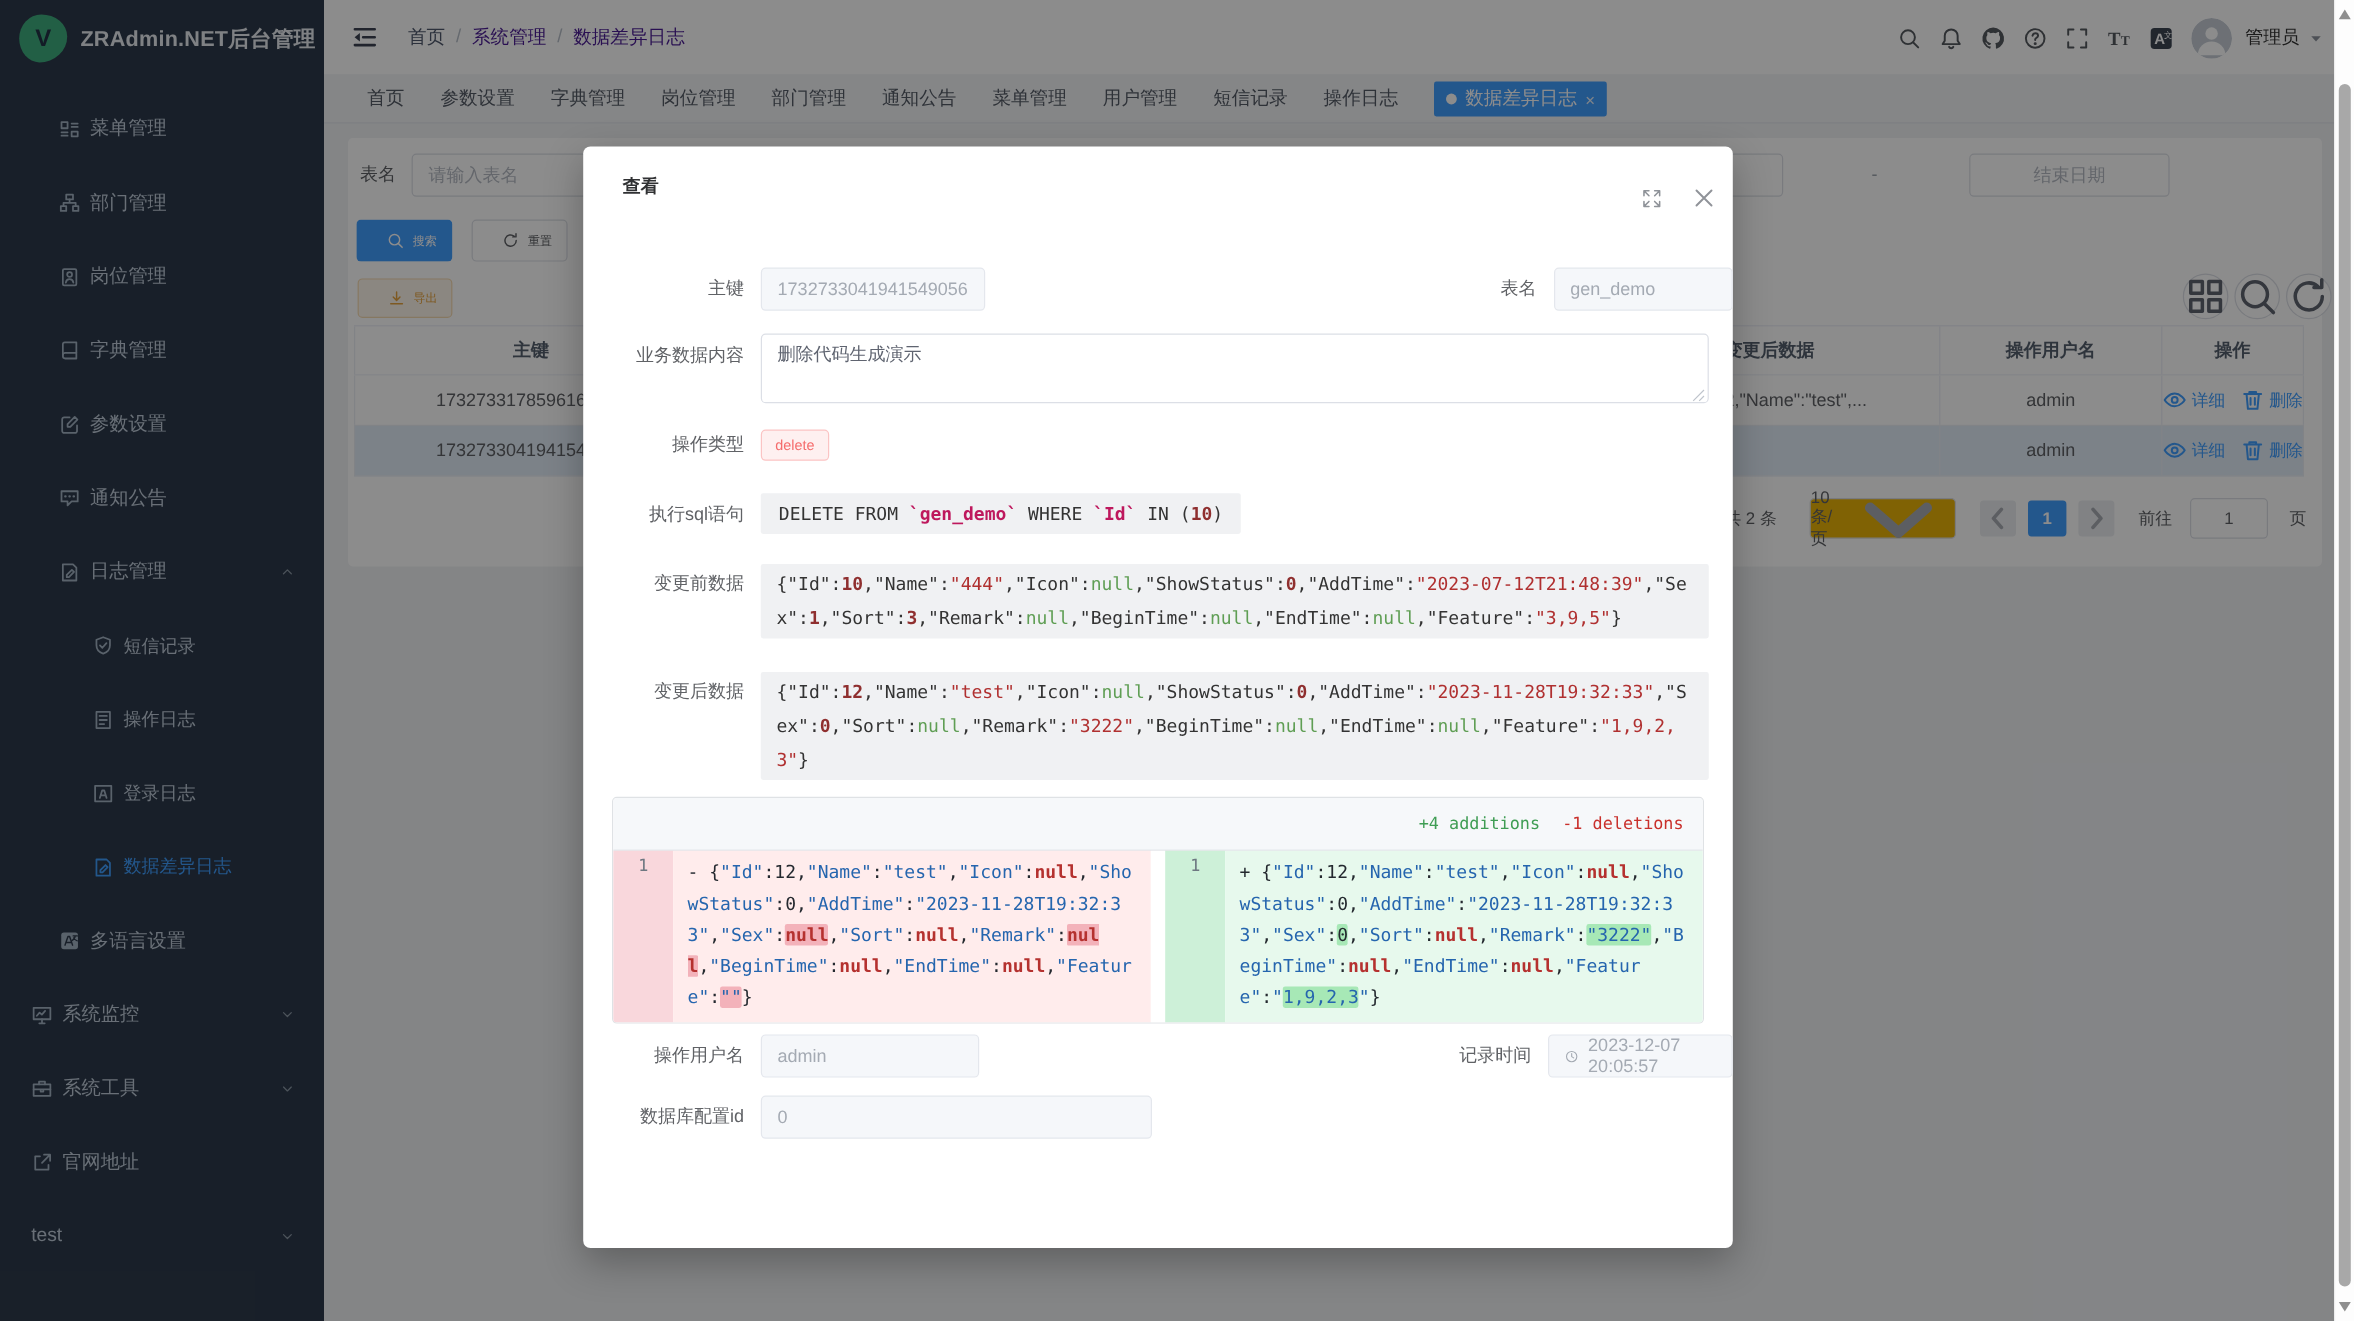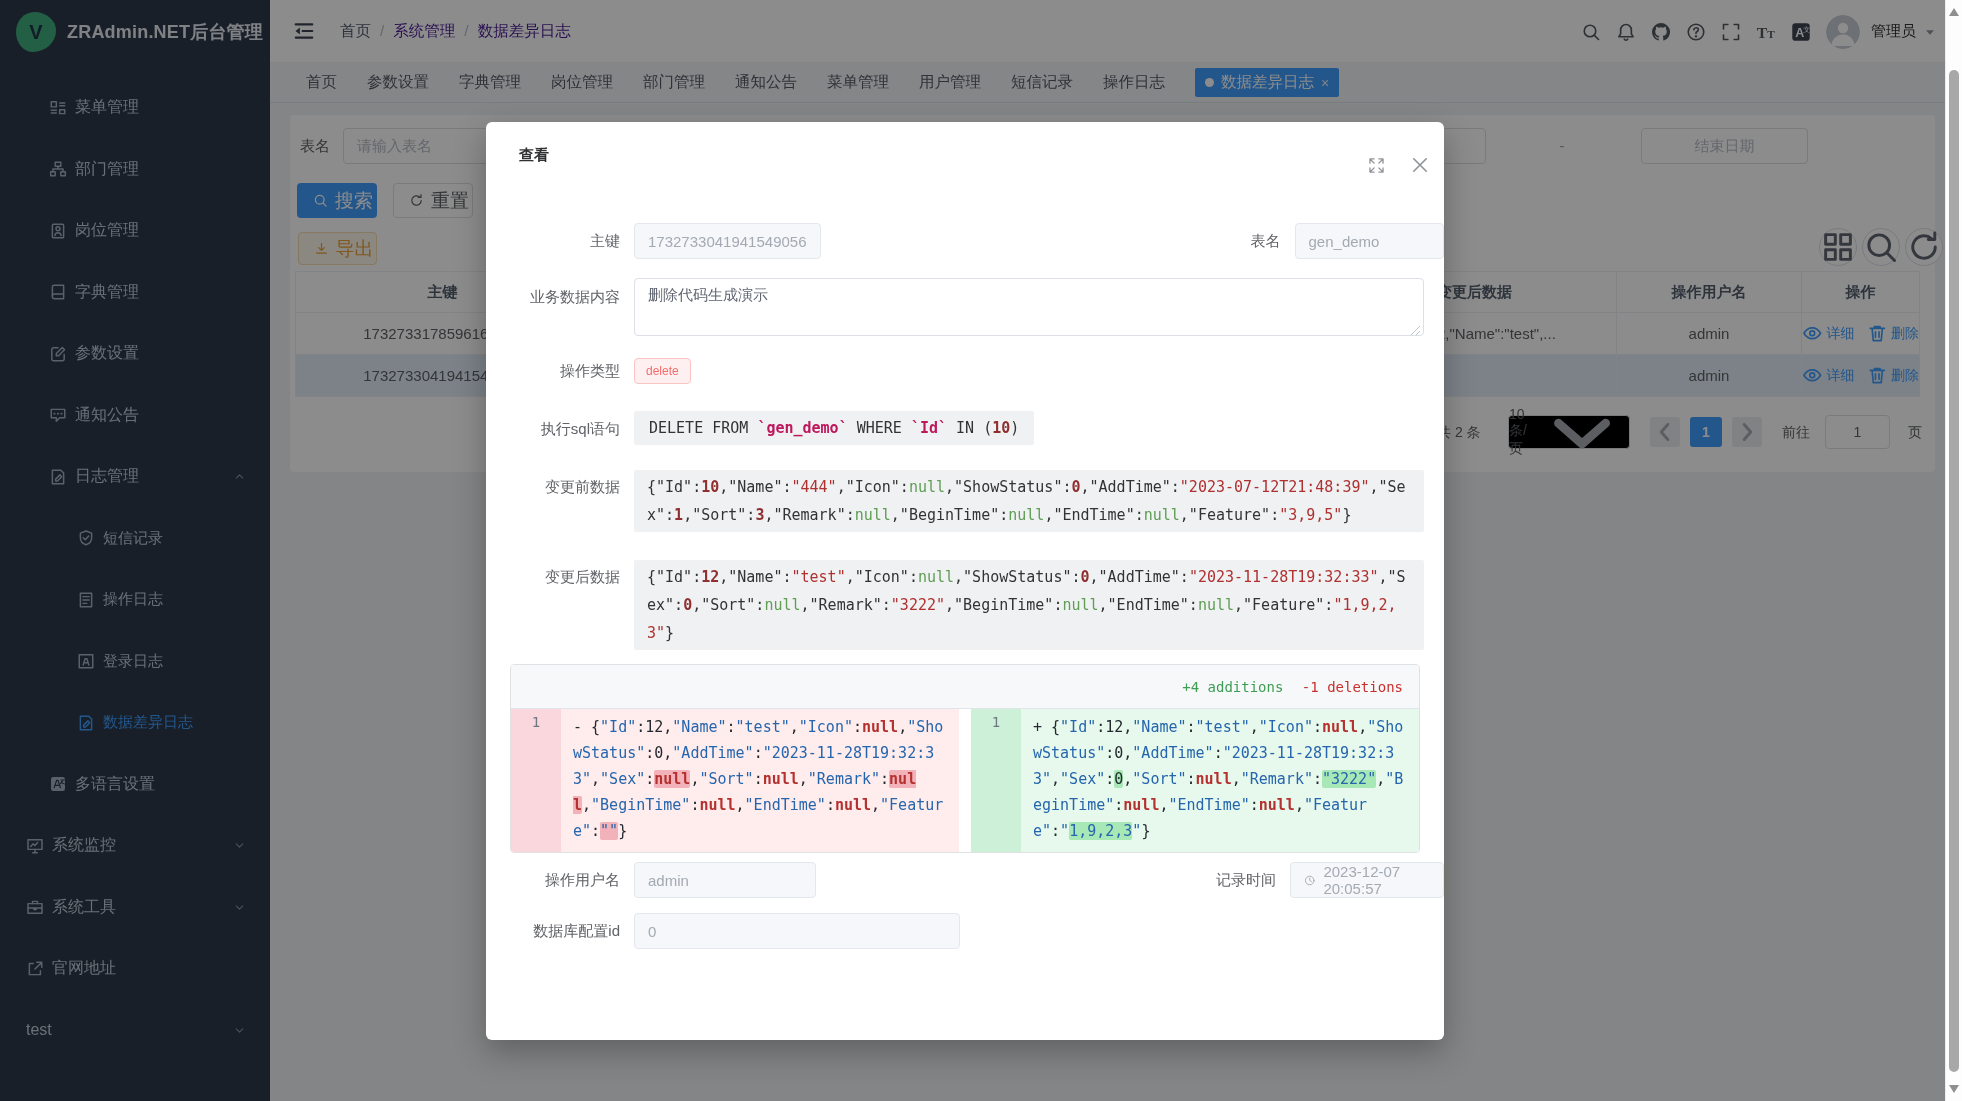--- a/index.html
+++ b/index.html
@@ -59,21 +59,21 @@
 
   .content { position:absolute; left:0; top:103px; width:1675px; height:998px; background:#f0f2f5; }
   .panel { position:absolute; left:20px; top:12px; width:1645px; height:357px; background:#fff; border-radius:4px; }
 
   .flt-label { position:absolute; left:30px; top:25px; line-height:36px; font-size:15px; color:#606266; }
   .inp-box { position:absolute; height:36px; border:1px solid #dcdfe6; border-radius:4px;
     background:#fff; font-size:15px; color:#b6bbc4; display:flex; align-items:center; padding:0 13px; }
   .inp-box.centered { justify-content:center; }
   .range-sep { position:absolute; left:1282px; top:25px; width:20px; line-height:36px;
     text-align:center; color:#9aa1ab; font-size:15px; }
-  .btn { position:absolute; height:35px; border-radius:4px; font-size:19px; display:flex;
+  .btn { position:absolute; height:35px; border-radius:4px; font-size:10px; display:flex;
     align-items:center; justify-content:center; gap:7px; cursor:pointer; border:1px solid transparent;padding-left:12px; }
   .btn svg { width:15px; height:15px; }
   .btn-primary { background:var(--accent); color:#fff; }
   .btn-plain { background:#fff; color:#606266; border-color:#dcdfe6; }
   .btn-warn { background:#fdf6ec; color:var(--warning); border-color:#f5dab1; height:33px; }
   .tool-circle { position:absolute; top:125px; width:38px; height:38px; border:1px solid #dcdfe6;
     border-radius:50%; background:#fff; display:flex; align-items:center; justify-content:center;
     color:#5f6470; cursor:pointer; }
   .tool-circle svg { width:17px; height:17px; }
 
@@ -85,21 +85,21 @@
   .bt-cell:first-child { border-left:1px solid #ebeef5; }
   .bt-row.body .bt-cell { height:41px; }
   .bt-row.selected { background:#e2edf8; }
   .c-pk { width:295px; } .c-mid { width:843px; } .c-after { width:184px; justify-content:flex-start; padding-left:4px; }
   .c-user { width:185px; } .c-ops { width:118px; gap:12px; }
   .op-link { color:var(--accent); font-size:14px; display:flex; align-items:center; gap:4px; cursor:pointer; }
   .op-link svg { width:14px; height:14px; }
 
   .pag-total { position:absolute; left:1167px; top:312px; line-height:34px; font-size:14px; color:#606266; }
   .pag-size { position:absolute; left:1238px; top:312px; width:122px; height:34px; border:1px solid #dcdfe6;
-    border-radius:4px; background:#000000; font-size:14px; color:#606266; display:flex; align-items:center;
+    border-radius:4px; background:#eab308; font-size:14px; color:#606266; display:flex; align-items:center;
     justify-content:center; gap:8px; cursor:pointer; }
   .pag-size svg { width:13px; height:13px; color:#a8abb2; }
   .pag-btn { position:absolute; top:314px; width:30px; height:30px; background:#ebedf0; border-radius:3px;
     color:#a8abb2; display:flex; align-items:center; justify-content:center; cursor:pointer; }
   .pag-btn svg { width:14px; height:14px; }
   .pag-num { position:absolute; left:1420px; top:314px; width:32px; height:30px; background:var(--accent);
     border-radius:3px; color:#fff; font-size:14px; font-weight:bold; display:flex; align-items:center;
     justify-content:center; cursor:pointer; }
   .pag-goto { position:absolute; left:1512px; top:312px; line-height:34px; font-size:14px; color:#606266; }
   .pag-input { position:absolute; left:1555px; top:312px; width:65px; height:34px; border:1px solid #dcdfe6;

